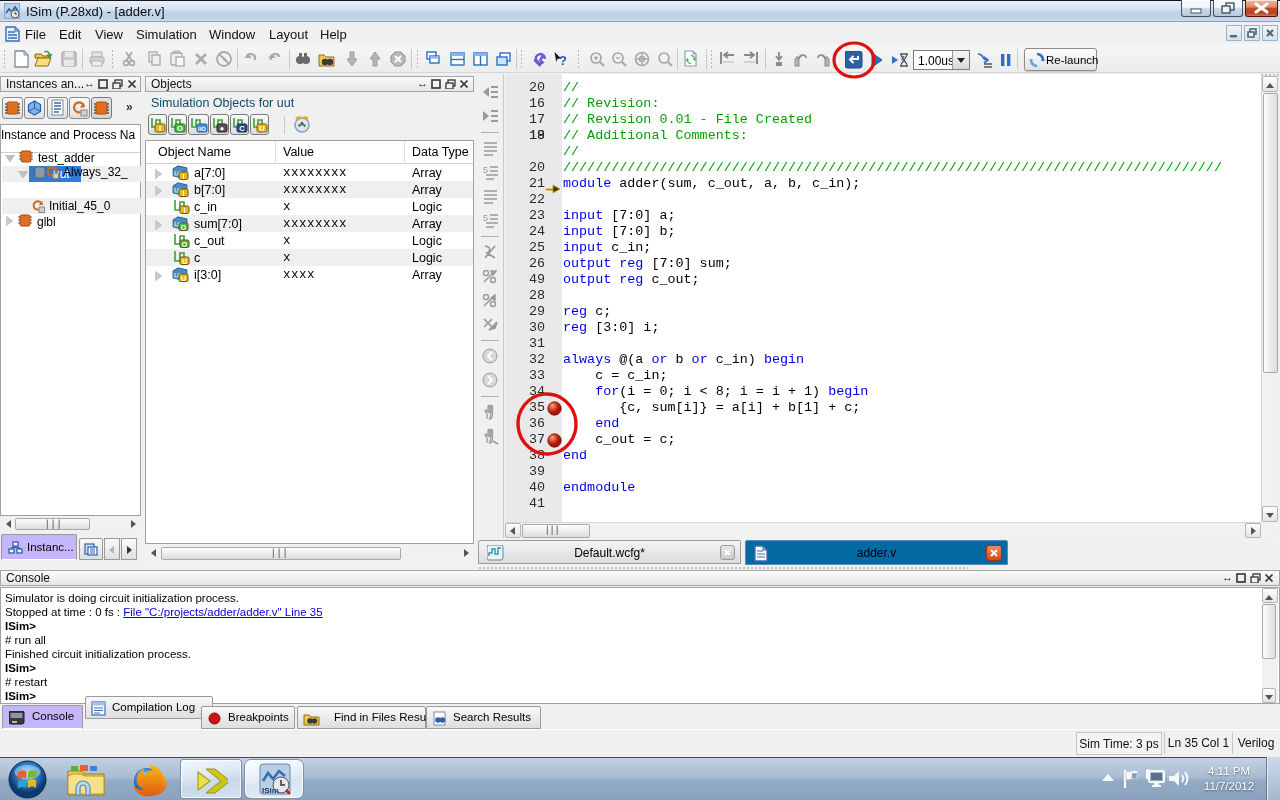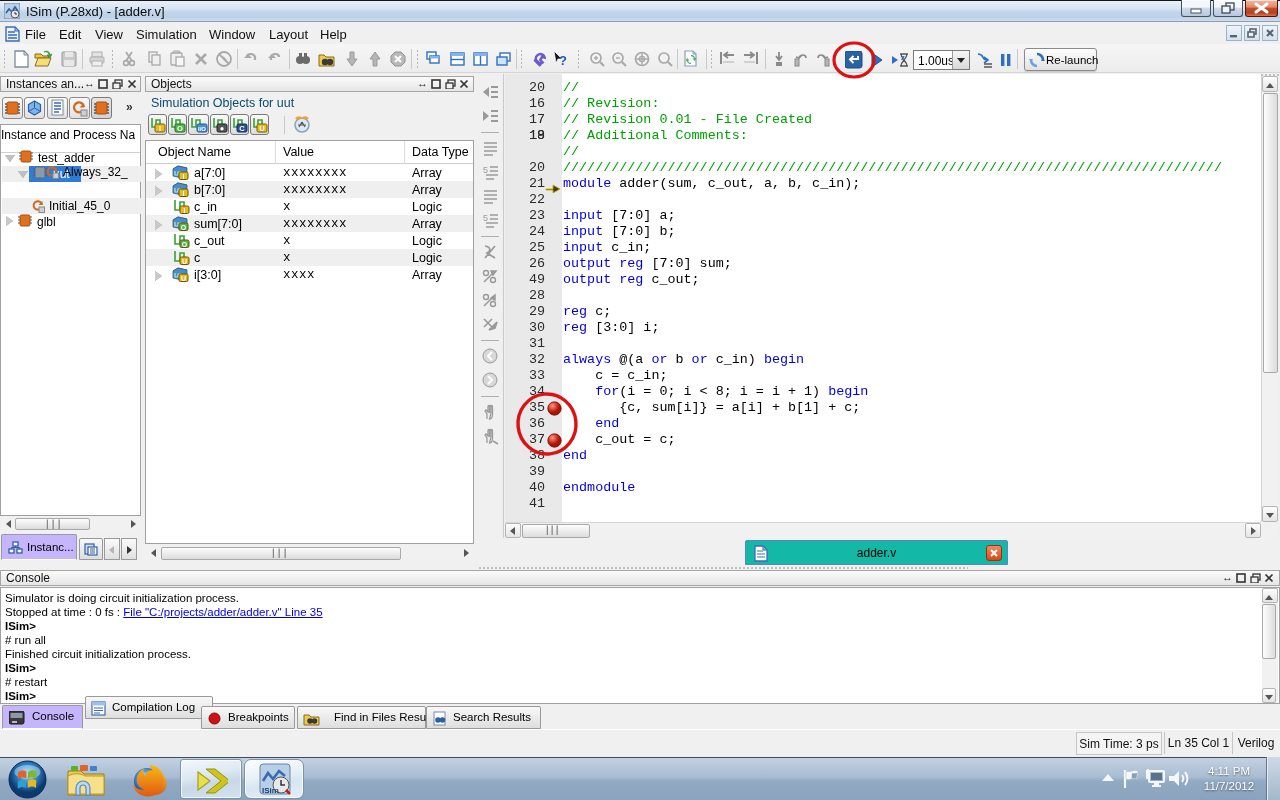--- a/index.html
+++ b/index.html
@@ -19,21 +19,21 @@
 .exp{display:inline-block;width:0;height:0;border-left:7px solid #c9c9c9;border-top:5px solid transparent;border-bottom:5px solid transparent;filter:drop-shadow(0 0 .5px #909090)}
 .expo{display:inline-block;width:0;height:0;border-top:7px solid #c0c0c0;border-left:5px solid transparent;border-right:5px solid transparent;filter:drop-shadow(0 0 .5px #909090)}
 .code{font-family:"Liberation Mono",monospace;font-size:13.4px;white-space:pre;line-height:16px}
 .k{color:#0000e0}.cm{color:#00a000}
 .gut{color:#2b2b2b;font-family:"Liberation Mono",monospace;font-size:13.4px;line-height:16px;text-align:right}
 .sb{background:#f1f1f1}
 .sbthumb{background:linear-gradient(90deg,#fdfdfd,#dcdcdc);border:1px solid #a8a8a8;border-radius:2px}
 .sbthumbh{background:linear-gradient(180deg,#fdfdfd,#dcdcdc);border:1px solid #a8a8a8;border-radius:2px}
 .arr{width:0;height:0;display:inline-block}
 .tab{position:absolute;top:0;height:24px;background:linear-gradient(#f4f4f4,#dcdcdc);border:1px solid #9a9a9a;border-radius:2px 2px 0 0;font-size:12px}
-.tabact{background:#14b8a6;border-color:#5a86c2}
+.tabact{background:#0369a1;border-color:#5a86c2}
 .ctab{position:absolute;top:0;height:23px;border:1px solid #9a9a9a;border-radius:2px 2px 0 0;background:linear-gradient(#f8f8f8,#dedede);font-size:11.5px;line-height:21px;white-space:nowrap}
 .ctabact{background:#c4b5fd;border-bottom-color:#fff}
 .statcell{position:absolute;top:732px;height:22px;border-left:1px solid #c6c6c6;font-size:12px;line-height:22px;text-align:center;color:#111}
 .dots{background-image:radial-gradient(circle,#c2c2c2 30%,transparent 36%);background-size:4px 4px}
 </style></head>
 <body>
 <div class="a" style="left:0;top:0;width:1280px;height:1px;background:#161616"></div>
 <div class="a titlebar"></div>
 
 <svg class="a" style="left:4px;top:3px" width="16" height="16">
@@ -660,20 +660,30 @@
 <div class="sbthumb" style="position:absolute;left:1px;top:17px;width:15px;height:280px"></div>
 <div style="position:absolute;bottom:0;width:16px;height:16px;background:linear-gradient(#fdfdfd,#e4e4e4);border:1px solid #b5b5b5;border-radius:2px"><i class="arr" style="border-top:5px solid #555;border-left:4px solid transparent;border-right:4px solid transparent;margin:5px 0 0 3px"></i></div>
     </div>
 <div class="a sb" style="left:505px;top:522px;width:756px;height:16px;border-top:1px solid #d5d5d5">
 <div style="position:absolute;left:0;top:0;width:16px;height:15px;background:linear-gradient(#fdfdfd,#e4e4e4);border:1px solid #b5b5b5;border-radius:2px"><i class="arr" style="border-right:5px solid #555;border-top:4px solid transparent;border-bottom:4px solid transparent;margin:3px 0 0 4px"></i></div>
 <div class="sbthumbh" style="position:absolute;left:17px;top:1px;width:68px;height:14px"></div>
 <span style="position:absolute;left:40px;top:3px;font-size:8px;color:#888">┃┃┃</span>
 <div style="position:absolute;right:0;top:0;width:16px;height:15px;background:linear-gradient(#fdfdfd,#e4e4e4);border:1px solid #b5b5b5;border-radius:2px"><i class="arr" style="border-left:5px solid #555;border-top:4px solid transparent;border-bottom:4px solid transparent;margin:3px 0 0 5px"></i></div>
     </div>
 <div class="a" style="left:477px;top:539px;width:803px;height:26px">
+<div class="tab" style="left:1px;top:1px;width:263px;height:24px">
+<svg style="position:absolute;left:8px;top:4px" width="17" height="16">
+          <rect x="0" y="0" width="16" height="15" rx="2" fill="#eaf2fa" stroke="#5a86c2"></rect>
+          <path d="M2 11 v-3 h3 v-4 h3 v5 h3 v-6 h3" fill="none" stroke="#2d9aa8" stroke-width="1.4"></path>
+        </svg>
+<span style="position:absolute;left:0;width:100%;text-align:center;top:5px">Default.wcfg*</span>
+<span style="position:absolute;right:5px;top:4px;width:15px;height:15px;background:linear-gradient(#e8e8e8,#c8c8c8);border:1px solid #9a9a9a;border-radius:3px"><svg width="13" height="13">
+            <path d="M4 4 l5 5 M9 4 l-5 5" stroke="#fff" stroke-width="1.8"></path>
+          </svg></span>
+      </div>
 <div class="tab tabact" style="left:268px;top:1px;width:263px;height:25px">
 <svg style="position:absolute;left:8px;top:4px" width="14" height="17">
           <path d="M1 1 h8 l4 4 v11 h-12z" fill="#fff" stroke="#3b6cb4" stroke-width="1.3"></path>
           <path d="M9 1 l4 4 h-4z" fill="#9fc0e8" stroke="#3b6cb4"></path>
           <path d="M3 6 h6 M3 9 h8 M3 12 h8" stroke="#3b6cb4" stroke-width="1.2"></path>
         </svg>
 <span style="position:absolute;left:0;width:100%;text-align:center;top:5px">adder.v</span>
 <span style="position:absolute;right:5px;top:4px;width:16px;height:16px;background:linear-gradient(#f08868,#d84818);border:1px solid #a03008;border-radius:3px"><svg width="14" height="14">
             <path d="M4 4 l6 6 M10 4 l-6 6" stroke="#fff" stroke-width="2"></path>
           </svg></span>

